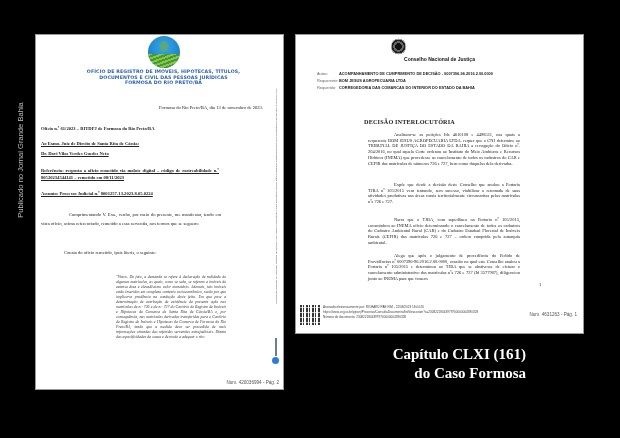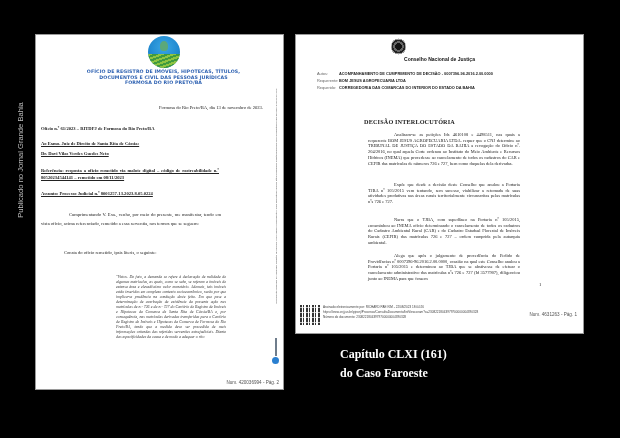--- a/index.html
+++ b/index.html
@@ -29,21 +29,21 @@
   .cnj-name{position:absolute;left:0;right:0;top:21px;text-align:center;font-family:"Liberation Sans",sans-serif;font-weight:bold;font-size:5px;color:#111;}
   .meta{position:absolute;left:21px;font-family:"Liberation Sans",sans-serif;font-size:3.9px;color:#333;}
   .meta .k{display:inline-block;width:22px;color:#666;}
   .meta .v{font-weight:bold;color:#222;}
   .title-dec{position:absolute;left:0;right:0;top:83px;text-align:center;font-weight:bold;font-size:6.2px;letter-spacing:0.15px;color:#222;padding-right:60px;}
   .para{position:absolute;left:72px;width:152px;font-size:4.45px;line-height:5.7px;color:#222;text-align:justify;}
   .qr{position:absolute;left:4px;top:270px;width:20px;height:20px;background:
      repeating-linear-gradient(90deg,#111 0 2px,#fff 2px 3px,#111 3px 4px,#fff 4px 6px),#111;opacity:.85;}
   .qr:after{content:"";position:absolute;inset:0;background:repeating-linear-gradient(0deg,transparent 0 2px,rgba(255,255,255,.7) 2px 3px,transparent 3px 5px);}
   .sig-lines{position:absolute;left:27px;top:270px;font-family:"Liberation Sans",sans-serif;font-size:3.1px;line-height:5px;color:#444;}
-  .chapter{position:absolute;left:340px;top:345px;width:186px;text-align:left;color:#fff;font-family:"Liberation Serif",serif;font-weight:bold;font-size:12px;line-height:19px;}
+  .chapter{position:absolute;left:340px;top:345px;width:186px;text-align:right;color:#fff;font-family:"Liberation Serif",serif;font-weight:bold;font-size:15px;line-height:19px;}
 </style>
 </head>
 <body>
 
 <div class="side-caption">
   <span>Publicado no Jornal Grande Bahia</span>
 </div>
 
 <div class="page" id="page-left">
   <div class="logo-left">
@@ -103,14 +103,14 @@
   <div class="sig-lines">
     <div>Assinado eletronicamente por: RICHARD PAE KIM - 22/08/2023 18:04:26</div>
     <div>https://www.cnj.jus.br/pjecnj/Processo/ConsultaDocumento/listView.seam?x=23082218043979700000004390328</div>
     <div>Número do documento: 23082218043979700000004390328</div>
   </div>
   <div class="pagenum" style="right:6px;top:277px;">Num. 4631263 - Pág. 1</div>
 </div>
 
 <div class="chapter">
   <div>Capítulo CLXI (161)</div>
-  <div>do Caso Faroeste</div>
+  <div>do Caso Formosa</div>
 </div>
 
 </body></html>

